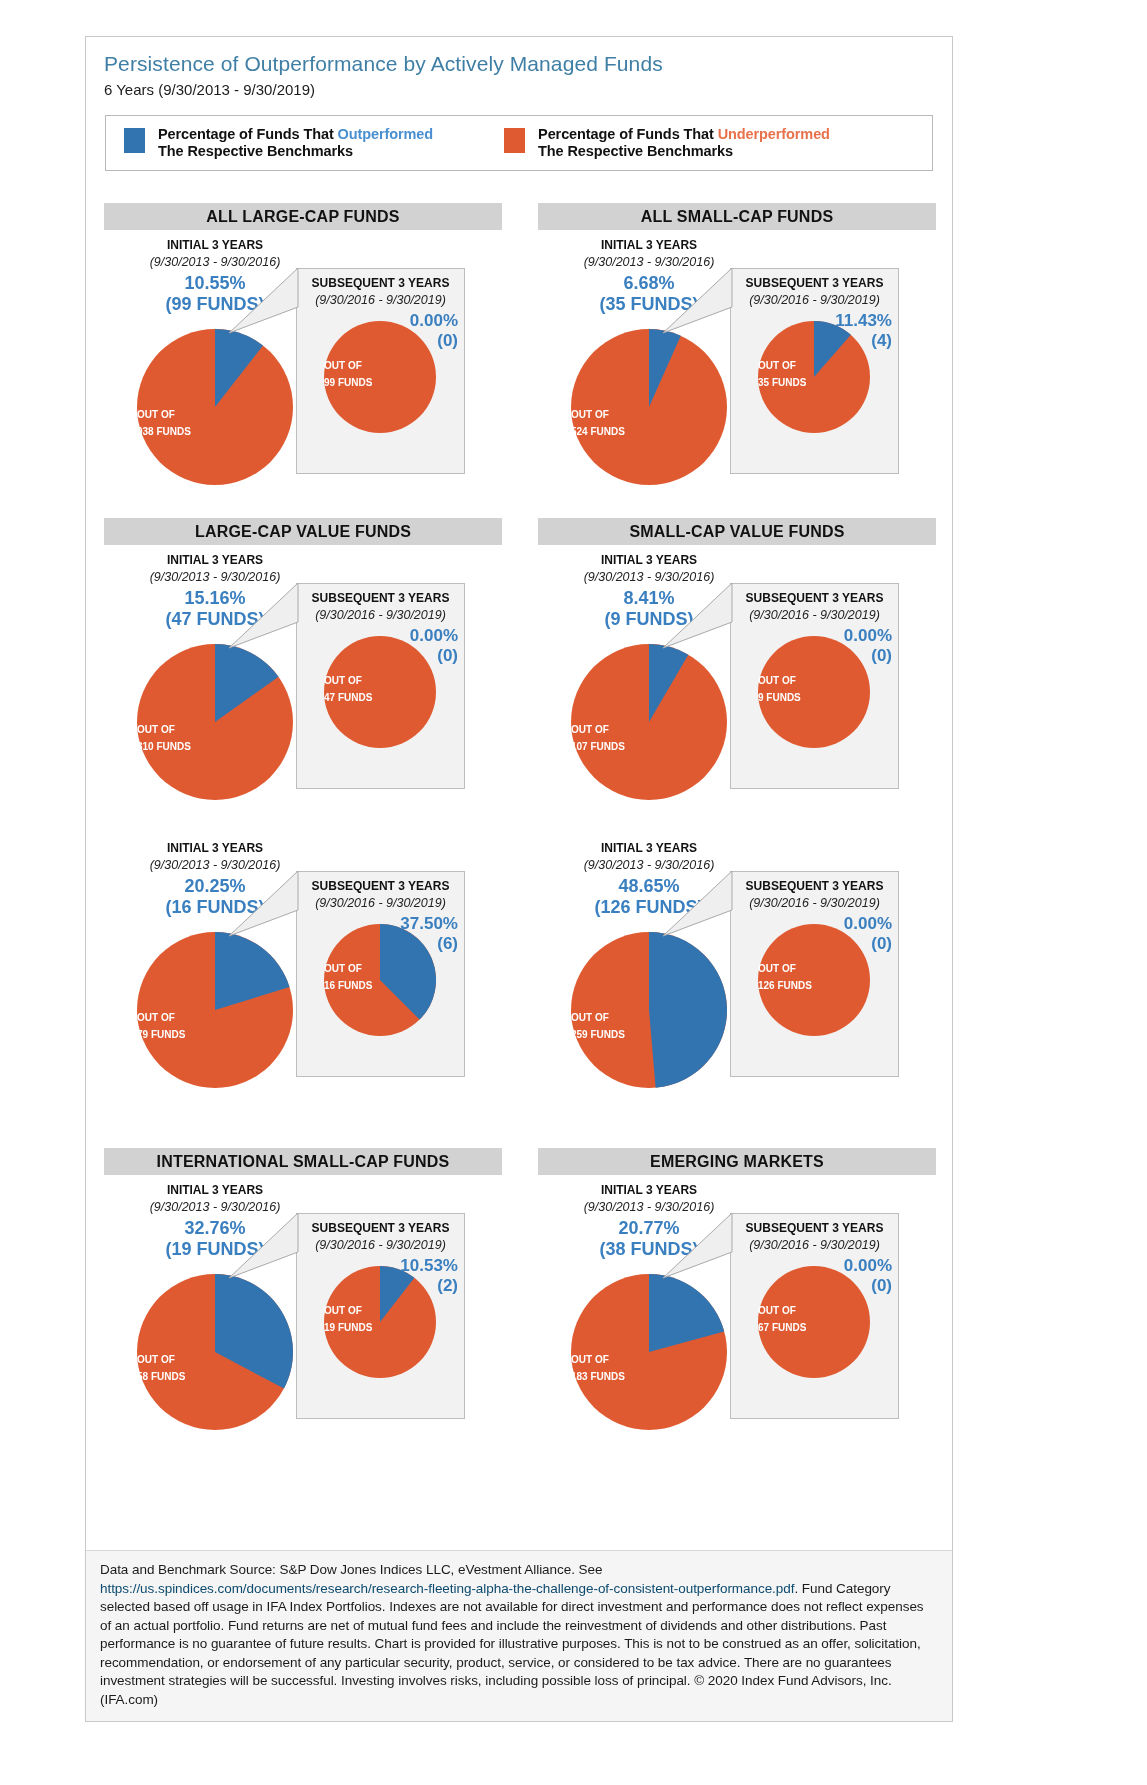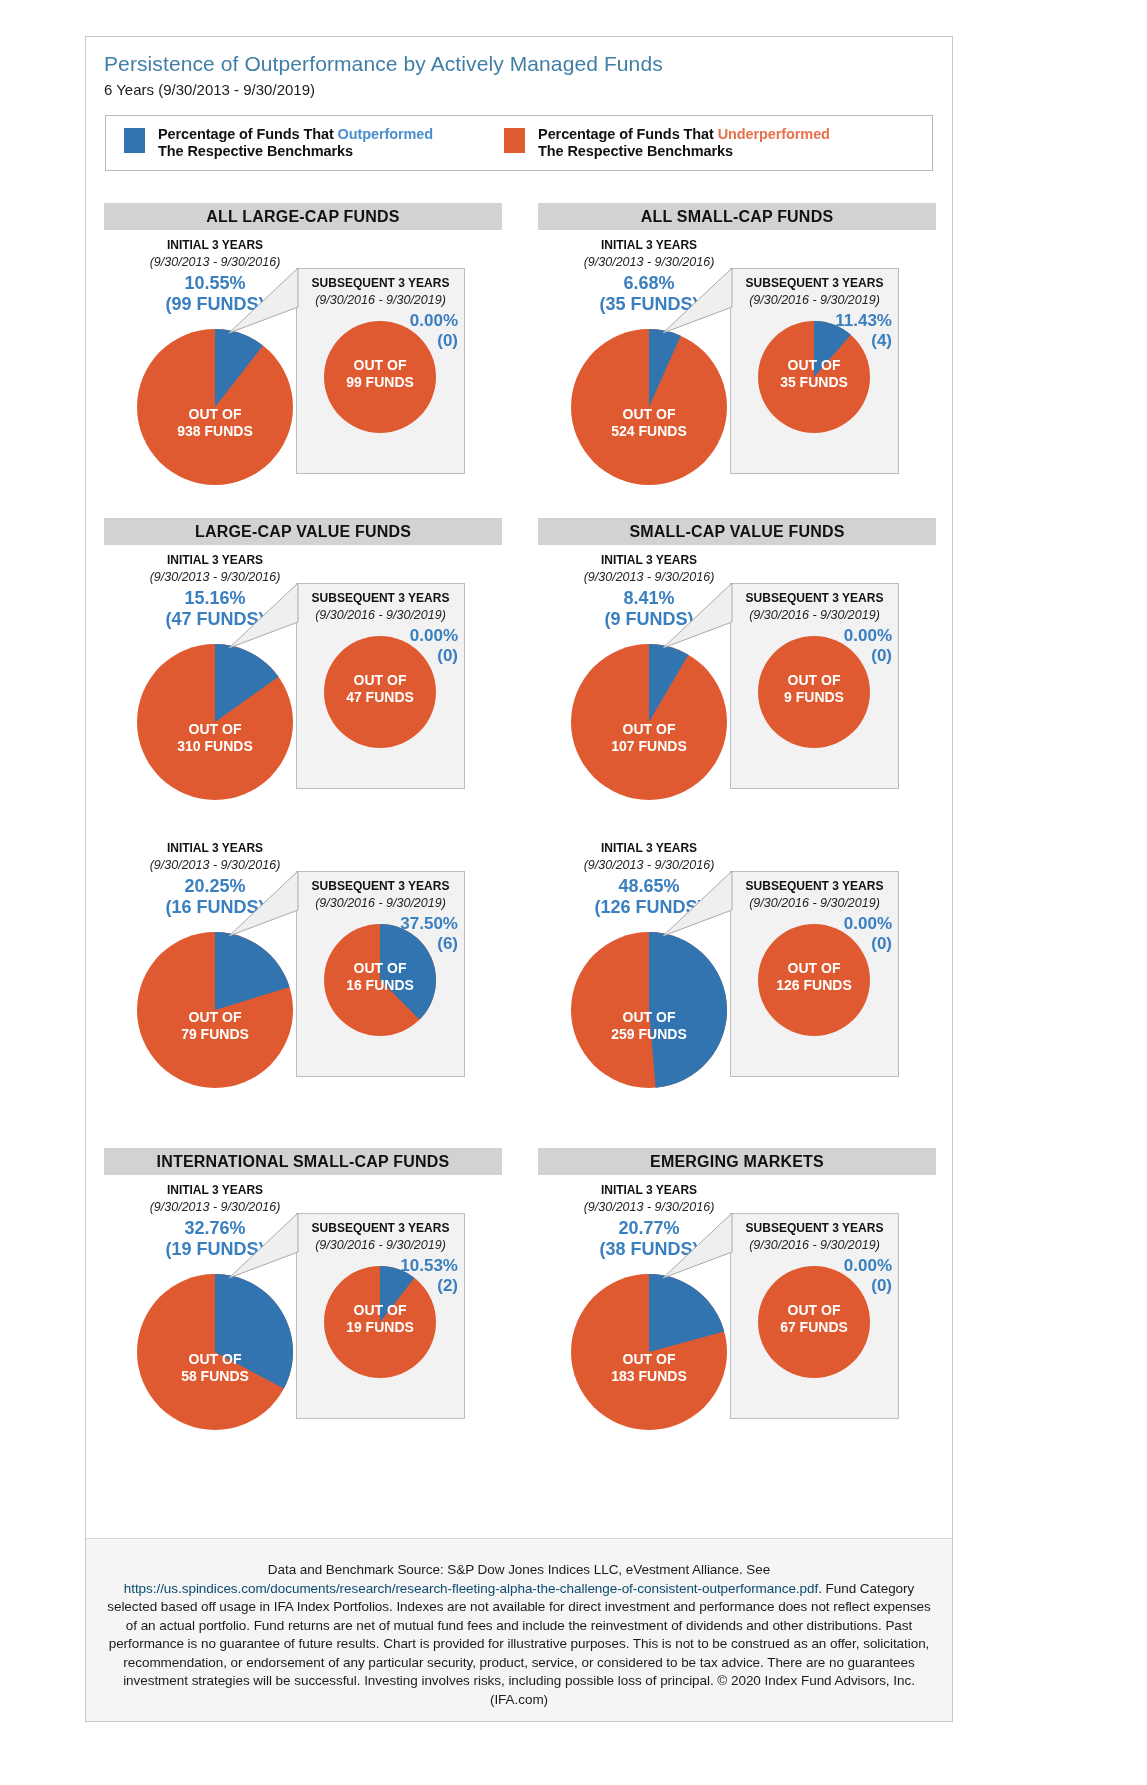--- a/index.html
+++ b/index.html
@@ -86,34 +86,34 @@
     color:#3a7fbf;font-weight:bold;font-size:17px;line-height:20px;
     z-index:4;
   }
 
   
   .pie{
     position:absolute;border-radius:50%;
     background:#e05a31;
   }
   .pie .lab{
-    position:absolute;left:0;right:0;text-align:center;
-    color:#fff;font-weight:bold;font-size:14px;line-height:17px;
+    position:absolute;left:0;right:0;text-align:left;
+    color:#fff;font-weight:bold;font-size:10px;line-height:17px;
   }
   .pie-big{width:156px;height:156px;}
   .pie-small{width:112px;height:112px;}
 
   
   .callout{position:absolute;z-index:3;pointer-events:none;}
 
   
   .footer{
     position:absolute;left:0;bottom:0;width:866px;
     background:#f5f5f5;border-top:1px solid #d8d8d8;
-    padding:22px 14px 12px 14px;box-sizing:border-box;text-align:center;
+    padding:10px 14px 12px 14px;box-sizing:border-box;
   }
   .footer p{
     margin:0;font-size:13.5px;line-height:18.5px;color:#1b1b1b;
     letter-spacing:-.05px;
   }
   .footer .link{color:#0c4a6e;word-break:break-all;}
 </style>
 </head>
 <body>
 

